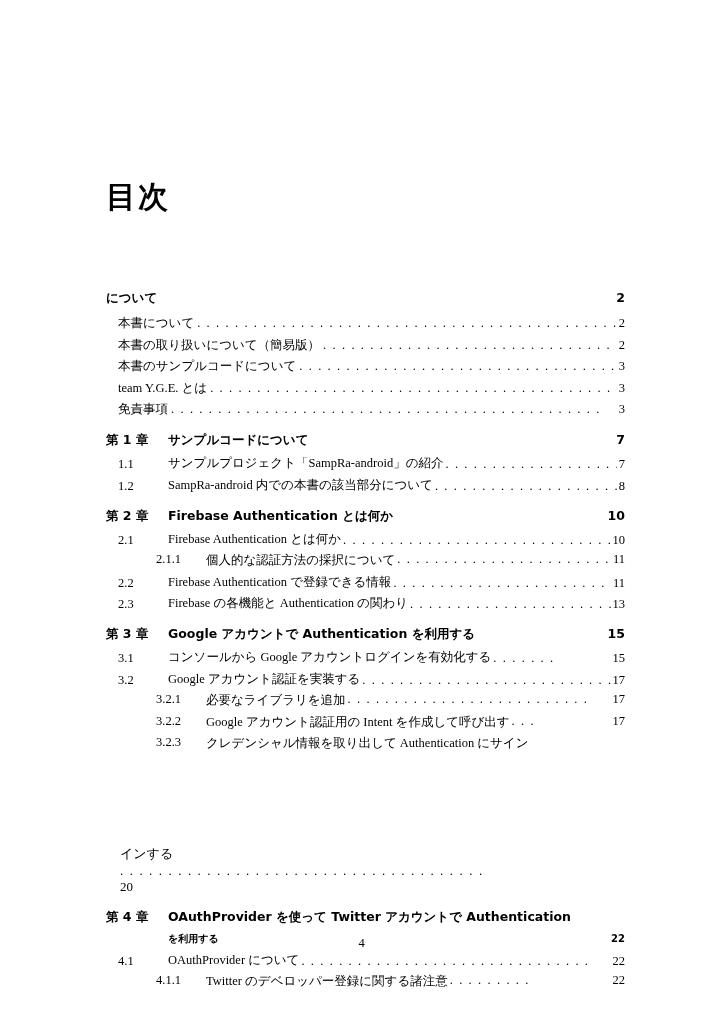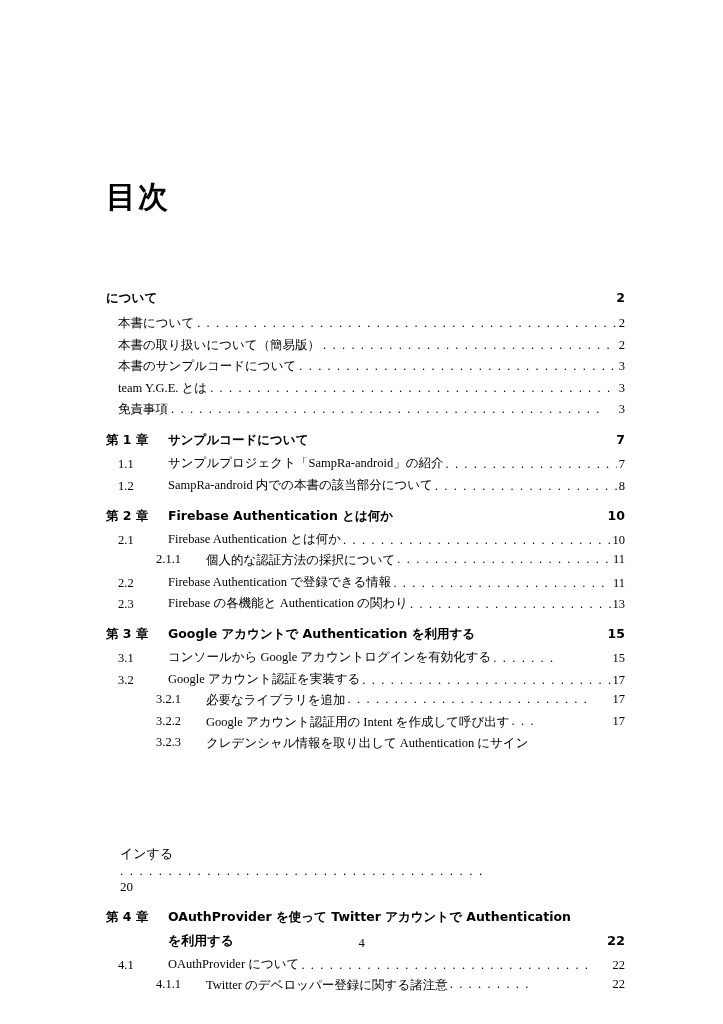--- a/index.html
+++ b/index.html
@@ -141,21 +141,21 @@
   .wrapline .wl-txt { flex: 0 0 auto; white-space: nowrap; }
   .wrapline .wl-dots {
     flex: 1 1 auto; overflow: hidden; white-space: nowrap;
     letter-spacing: 1.6px; margin: 0 2px;
   }
   .wrapline .wl-page { flex: 0 0 auto; text-align: right; }
 
   .chap-wrap2 {
     font-family: "DejaVu Sans", "Liberation Sans", sans-serif;
     font-weight: bold;
-    font-size: 13px;
+    font-size: 10px;
     display: flex;
     align-items: baseline;
     margin-top: 2px;
     margin-bottom: 6px;
   }
   .chap-wrap2 .cw-indent { flex: 0 0 62px; }
   .chap-wrap2 .cw-txt { flex: 1 1 auto; }
   .chap-wrap2 .cw-page { flex: 0 0 auto; text-align: right; }
 
   .group { margin-top: 14px; }

